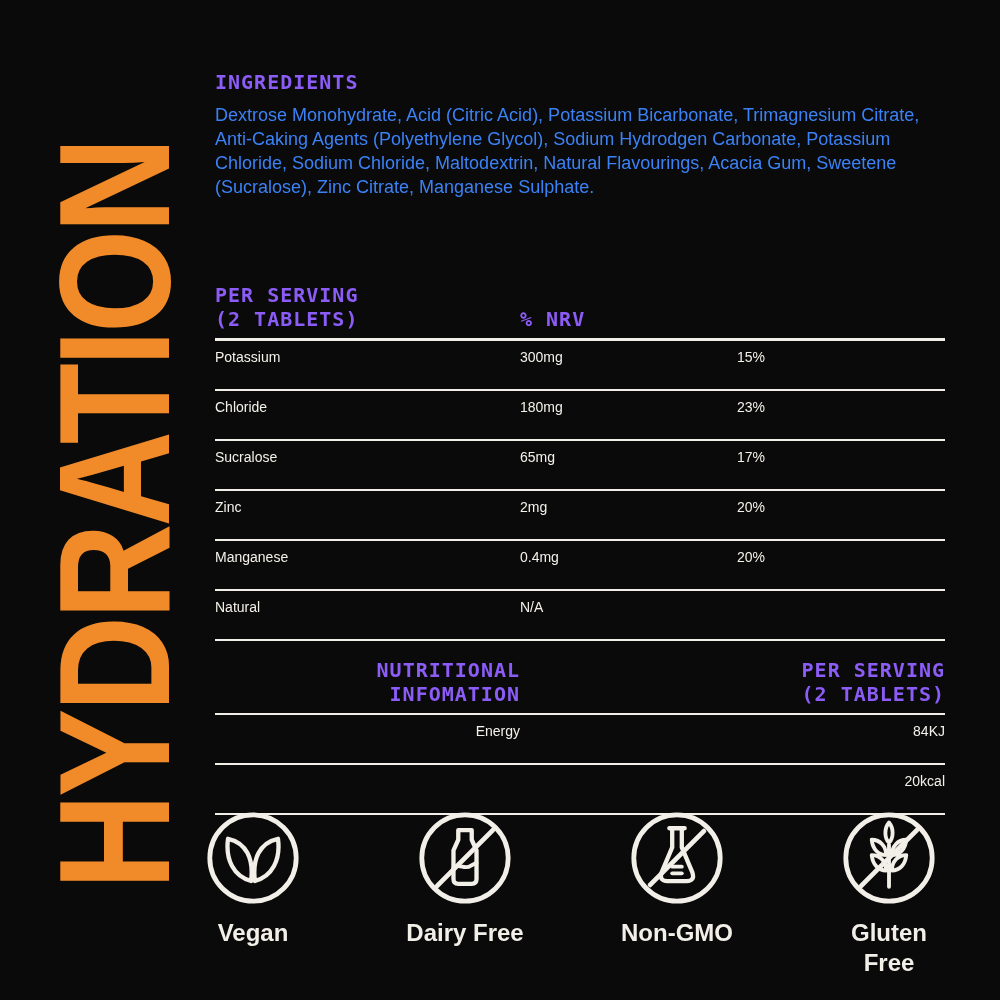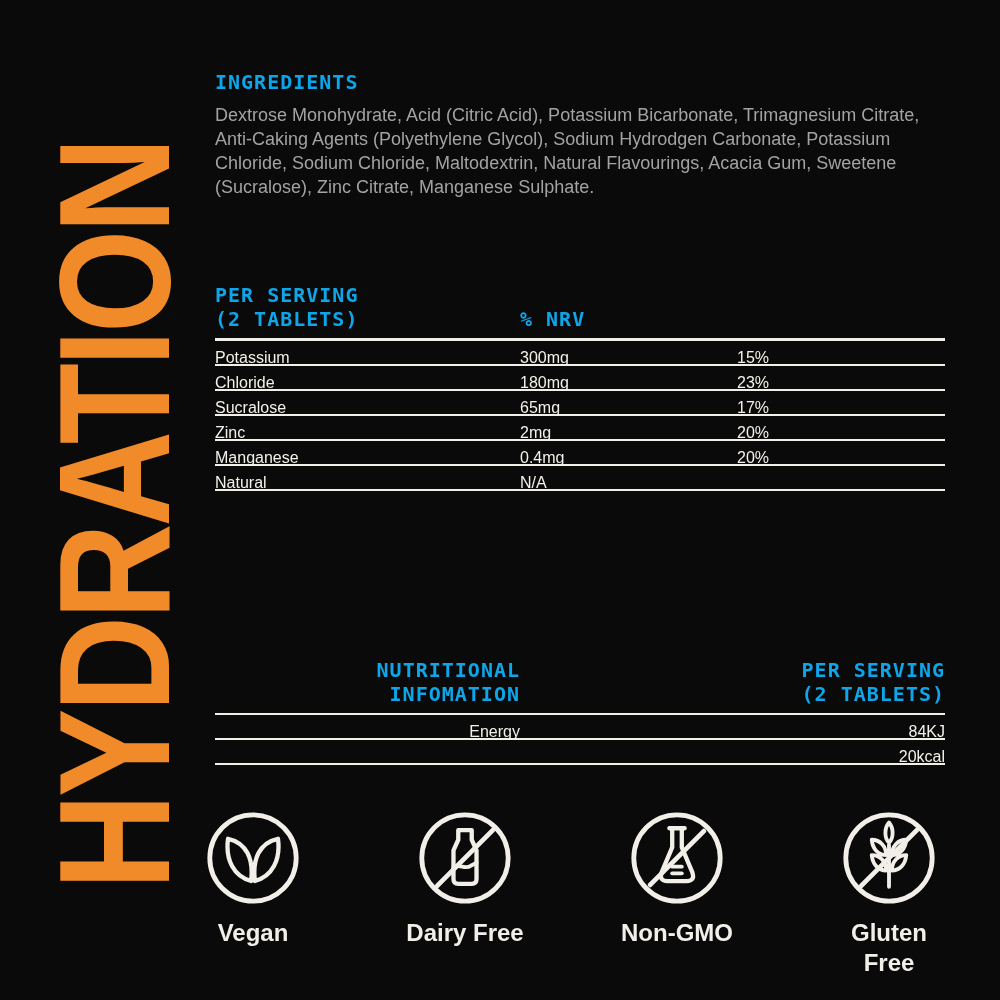--- a/index.html
+++ b/index.html
@@ -30,34 +30,34 @@
     line-height: 1;
   }
 
   
   .mono-head {
     font-family: "DejaVu Sans Mono", monospace;
     font-weight: bold;
     font-size: 20px;
     line-height: 24px;
     letter-spacing: 1px;
-    color: #0ea5e9;
+    color: #8b5cf6;
     white-space: pre-line;
   }
 
   
   .ingredients {
     position: absolute;
     left: 215px; top: 70px; width: 735px;
   }
   .ingredients p {
     margin-top: 9px;
     font-size: 18px;
     line-height: 24px;
-    color: #a3a3a3;
+    color: #3b82f6;
   }
 
   
   .ntable { position: absolute; left: 215px; width: 730px; }
   #nutrient-table { top: 283px; }
   #nutrition-table { top: 656px; text-align: right; }
 
   .trow {
     display: grid;
     align-items: end;
@@ -69,23 +69,23 @@
     padding-bottom: 7px;
     border-bottom: 3px solid #f2efe8;
   }
   #nutrition-table .thead { border-bottom-width: 2px; padding-top: 2px; }
 
   .drow {
     border-bottom: 2px solid #f2efe8;
     align-items: center;
   }
   .drow .td {
-    font-size: 16px;
+    font-size: 14px;
     line-height: 33px;
-    height: 23px;
+    height: 48px;
     color: #f4f1ea;
   }
 
   
   .badges {
     position: absolute;
     left: 147px; top: 810px; width: 848px;
     display: flex;
     font-weight: bold;
   }

